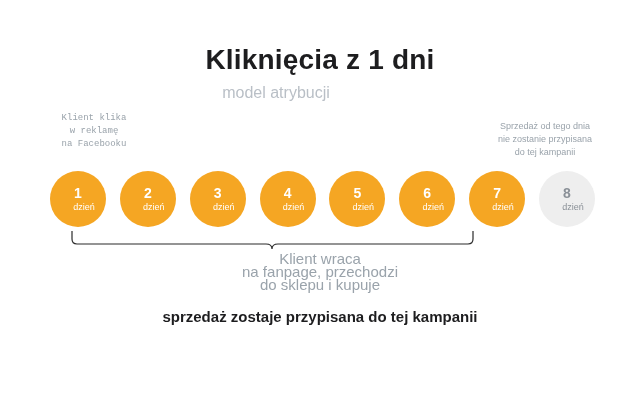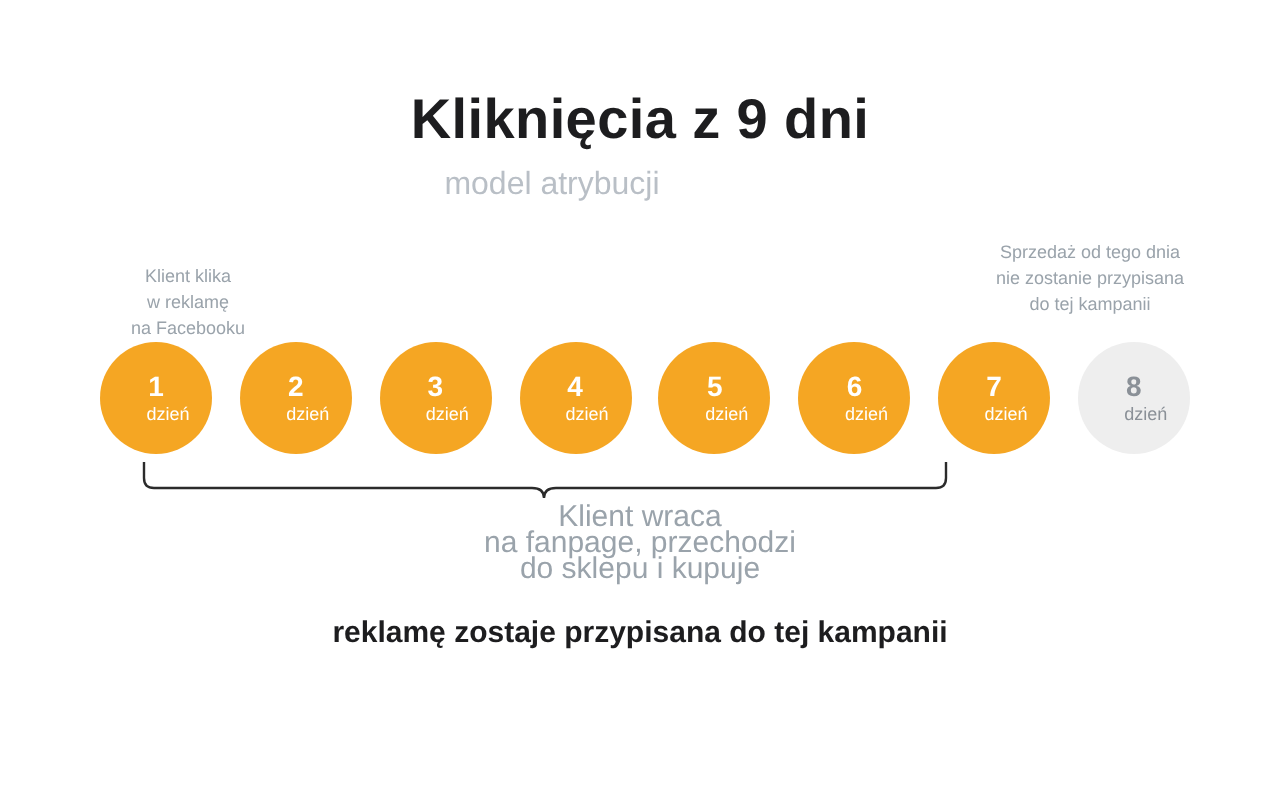--- a/index.html
+++ b/index.html
@@ -40,23 +40,24 @@
     font-weight: normal;
   }
   .note {
     position: absolute;
     font-size: 9px;
     line-height: 13px;
     color: #9aa3ab;
     text-align: center;
   }
   .note-left {
-    top: 132px;
+    top: 112px;
     left: 34px;
     width: 120px;
+    font-family: Liberation Mono, monospace;
   }
   .note-right {
     top: 120px;
     left: 470px;
     width: 150px;
   }
   .circles {
     position: absolute;
     top: 168px;
     left: 50px;
@@ -118,21 +119,21 @@
     font-size: 15px;
     font-weight: bold;
     color: #1d1d1f;
   }
 </style>
 </head>
 <body>
 
 <div class="canvas">
 
-  <div class="title">Kliknięcia z 9 dni</div>
+  <div class="title">Kliknięcia z 1 dni</div>
   <div class="subtitle">model atrybucji</div>
 
   <div class="note note-left" style="white-space: pre-line;">Klient klika
 w reklamę
 na Facebooku</div>
   <div class="note note-right" style="white-space: pre-line;">Sprzedaż od tego dnia
 nie zostanie przypisana
 do tej kampanii</div>
 
   <div class="circles">
@@ -171,15 +172,15 @@
   </div>
 
   <svg class="brace" viewBox="0 0 405 18" preserveAspectRatio="none">
     <path d="M2,0 L2,8 Q2,13 7,13 L196,13 Q202,13 202,18 Q202,13 208,13 L398,13 Q403,13 403,8 L403,0" fill="none" stroke="#2b2b2b" stroke-width="1.2" stroke-linecap="round" stroke-linejoin="round"></path>
   </svg>
 
   <div class="mid-note" style="white-space: pre-line;">Klient wraca
 na fanpage, przechodzi
 do sklepu i kupuje</div>
 
-  <div class="footer">reklamę zostaje przypisana do tej kampanii</div>
+  <div class="footer">sprzedaż zostaje przypisana do tej kampanii</div>
 
 </div>
 
 </body></html>

